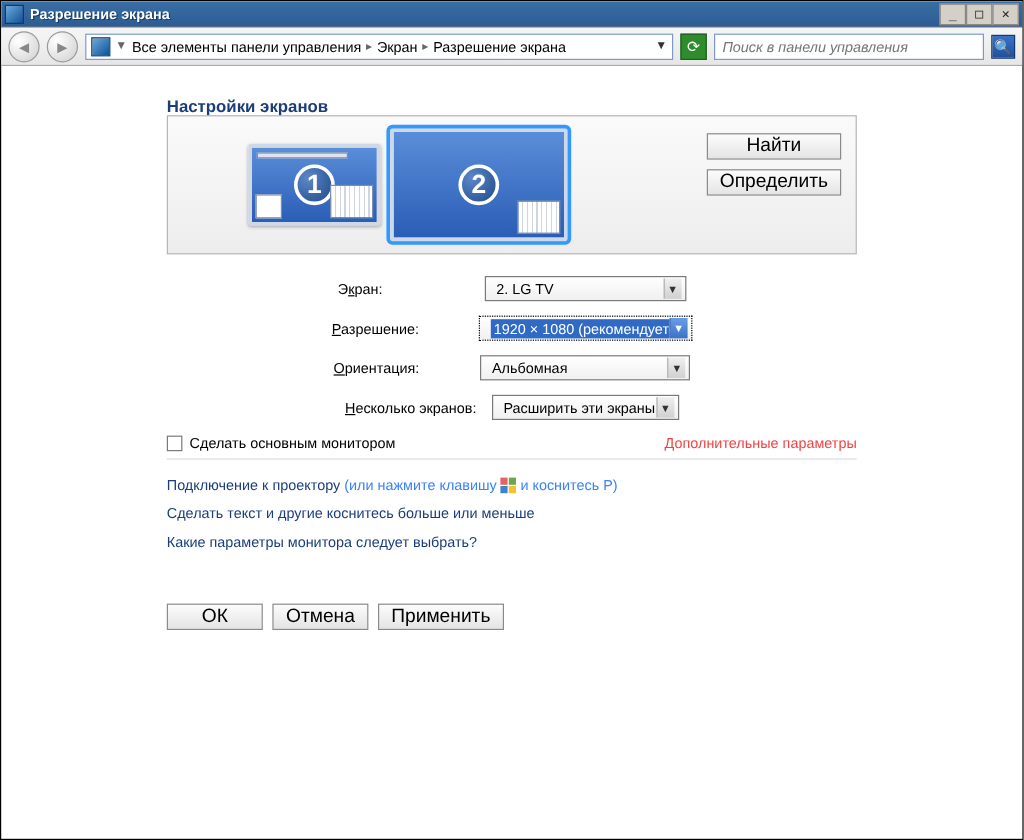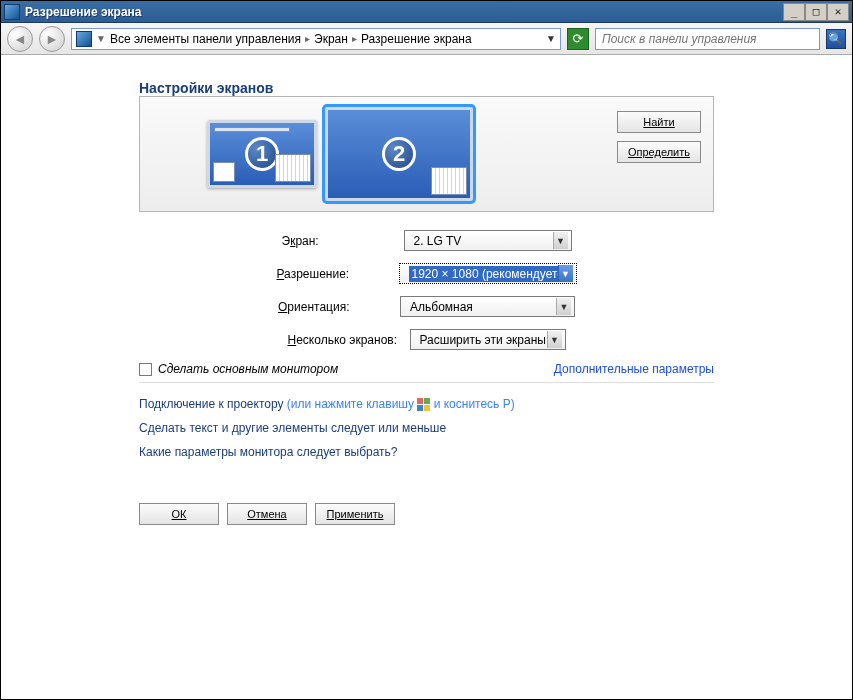--- a/index.html
+++ b/index.html
@@ -139,24 +139,23 @@
   }
   .monitor .mini.tb { top:4px; left:4px; right:24px; height:5px; background:#dbe4f0;}
   .monitor .mini.wl { bottom:3px; left:3px; width:22px; height:20px;}
   .monitor .mini.wr { bottom:3px; right:3px; width:36px; height:28px; background: repeating-linear-gradient(to right,#fff 0 3px,#d0d6df 3px 4px);}
   .preview-btns { position:absolute; right:12px; top:14px; display:flex; flex-direction:column; gap:8px;}
   .btn {
     min-width: 82px;
     height: 22px;
     background: linear-gradient(to bottom,#fcfcfc,#e4e4e4);
     border: 1px solid #8a8a8a;
-    font-size:11px;
+    font-size:16px;
     padding: 0 10px;
     cursor: pointer;
-    text-decoration: underline;
   }
   
   .row { display:flex; align-items:center; margin-bottom:12px;justify-content:center;}
   .row .lbl { width: 122px;}
   .row .lbl .ul { text-decoration: underline;}
   .dropdown {
     height: 21px;
     border:1px solid #7a7a7a;
     background: linear-gradient(to bottom,#fff,#f0f0f0);
     display:flex; align-items:center;
@@ -170,25 +169,25 @@
     background: linear-gradient(to bottom,#f0f0f0,#d0d0d0);
     border-left:1px solid #aaa;
     display:flex; align-items:center; justify-content:center;
     font-size:9px; color:#333;
   }
   .dropdown.hl {
     border: 1px dotted #000;
   }
   .dropdown.hl .ddval { background:#316ac5; color:#fff; padding: 1px 3px;}
   .dropdown.hl .ddarr { background: linear-gradient(to bottom,#6a9de8,#3b72c4); color:#fff; border-left-color:#2a5db5;}
-  .checkbox-row { margin: 6px 0 14px 0; display:flex; align-items:flex-end;font-style:italic;}
+  .checkbox-row { margin: 6px 0 14px 0; display:flex; align-items:flex-end;}
   .cb {
     width:13px; height:13px; border:1px solid #7a7a7a; background:#fff; margin-right:6px;
   }
-  .advlink { color:#1d4ed8; text-align: center; cursor:pointer;}
+  .advlink { color:#ef4444; text-align: center; cursor:pointer;}
   .cbline { display:flex; justify-content:space-between; align-items:center; border-bottom: 1px solid #ddd; padding-bottom: 6px; margin-bottom: 14px;}
   .linkrow { margin-bottom: 10px; color:#1b3e7a;}
   .linkrow .gray { color:#3b82f6;}
   .winlogo { display:inline-block; width:13px; height:13px; vertical-align:middle;
     background:
       linear-gradient(#e06666,#e06666) top left/6px 6px no-repeat,
       linear-gradient(#6aa84f,#6aa84f) top right/6px 6px no-repeat,
       linear-gradient(#3d85c6,#3d85c6) bottom left/6px 6px no-repeat,
       linear-gradient(#f1c232,#f1c232) bottom right/6px 6px no-repeat;
   }
@@ -287,21 +286,21 @@
       <div class="checkbox-row" style="margin:0">
         <div class="cb"></div>
         <span><span></span><span class="ul">С</span><span>делать основным монитором</span></span>
       </div>
       <span class="advlink">Дополнительные параметры</span>
     </div>
 
     <div class="linkrow">
       <span>Подключение к проектору</span><span class="gray"> (или нажмите клавишу </span><span class="winlogo"></span><span class="gray"> и коснитесь P)</span>
     </div>
-    <div class="linkrow">Сделать текст и другие элементы следует или меньше</div>
+    <div class="linkrow">Сделать текст и другие коснитесь больше или меньше</div>
     <div class="linkrow">Какие параметры монитора следует выбрать?</div>
 
     <div class="footer-btns">
       <button class="btn">ОК</button>
       <button class="btn">Отмена</button>
       <button class="btn">Применить</button>
     </div>
   </div>
 </div>
 

